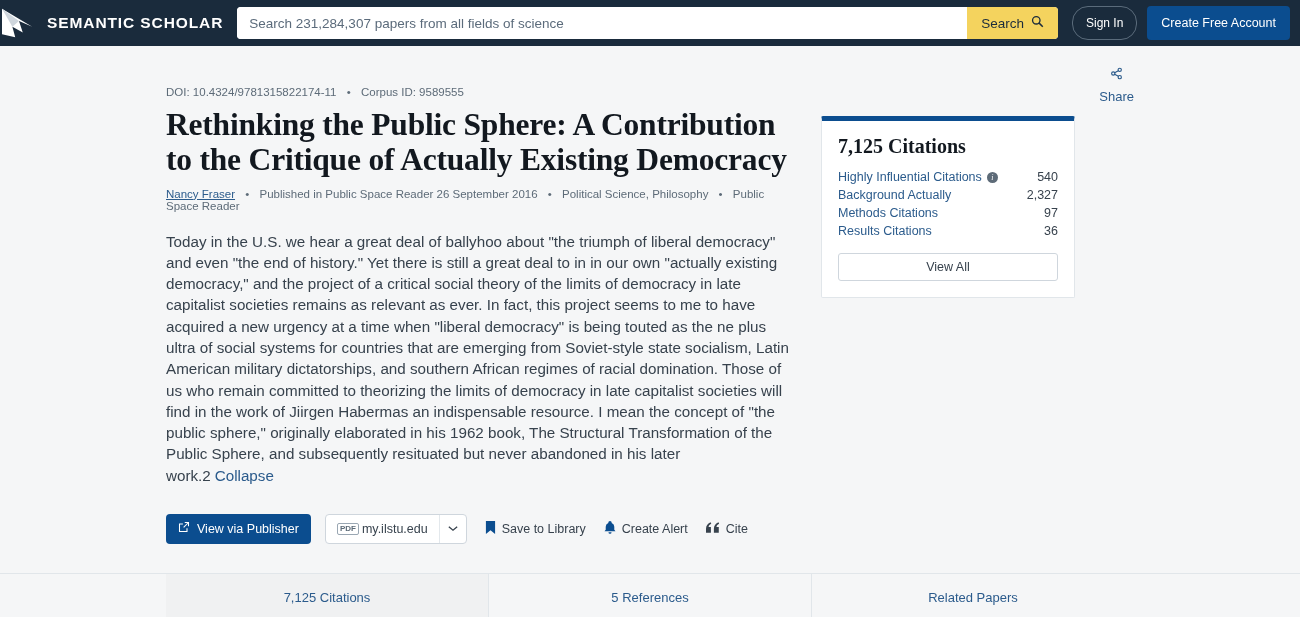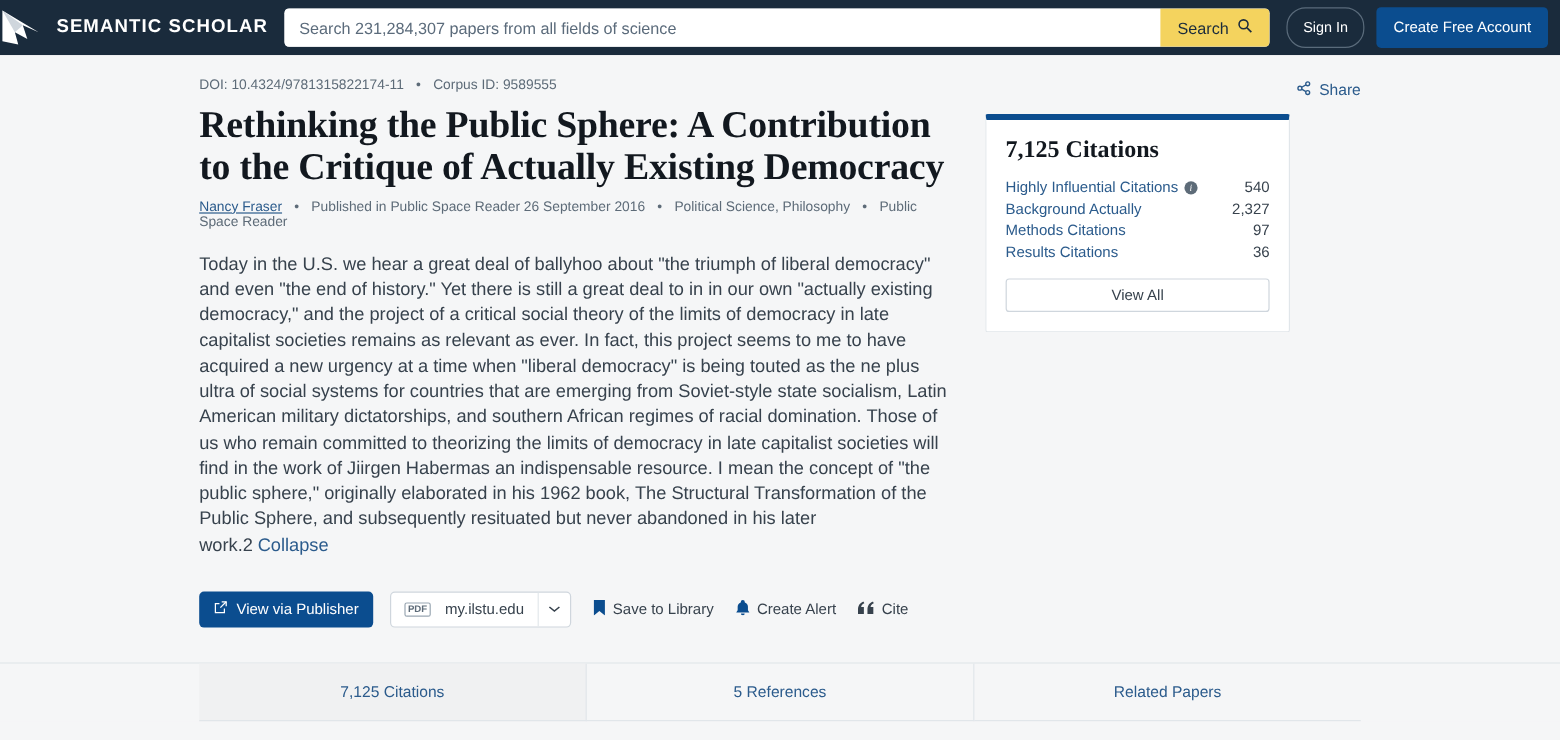--- a/index.html
+++ b/index.html
@@ -113,25 +113,26 @@
     padding: 0 166px;
     position: relative;
   }
   .share-row {
     display: flex;
     justify-content: flex-end;
     padding-top: 21px;
   }
   .share-link {
     display: flex;
-    align-items: flex-start;
+    align-items: center;
     gap: 6px;
     color: #2b5b8c;
     font-size: 13px;
     cursor: pointer;
+    flex-direction: column;
   }
   .meta-line {
     color: #5d6b78;
     font-size: 11.5px;
     margin-top: -18px;
   }
   .meta-dot { margin: 0 7px; }
 
   .main-row { display: flex; gap: 30px; align-items: flex-start; }
   .left-col { width: 625px; flex: 0 0 auto; }
@@ -195,21 +196,21 @@
     align-items: stretch;
     border: 1px solid #cfd6dd;
     border-radius: 4px;
     background: #fff;
     height: 30px;
     margin-left: 14px;
   }
   .pdf-main {
     display: inline-flex;
     align-items: center;
-    gap: 12px;
+    gap: 3px;
     padding: 0 11px;
     font-size: 12.5px;
     color: #37424d;
     cursor: pointer;
     border-right: 1px solid #e3e8ec;
   }
   .pdf-badge {
     font-size: 8px;
     font-weight: 700;
     color: #5d6b78;

